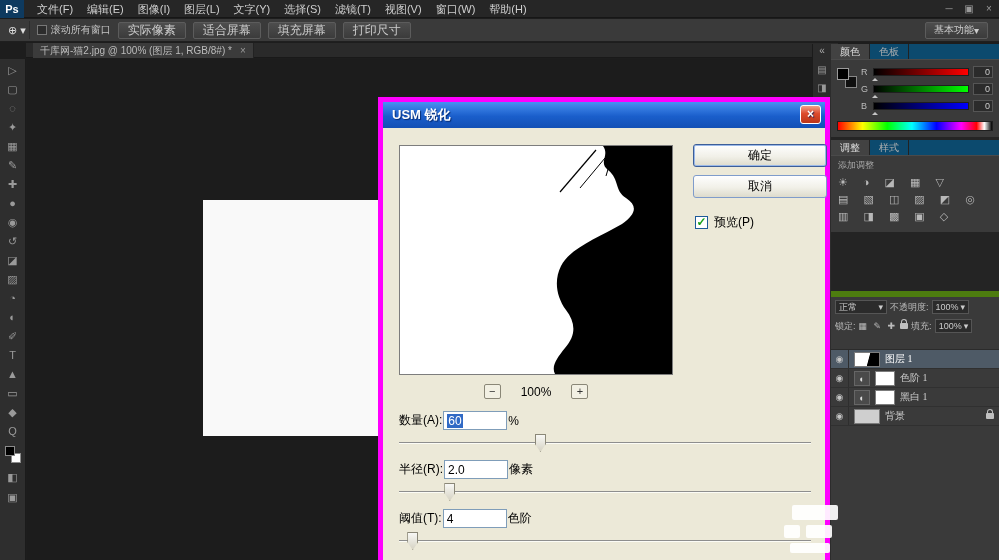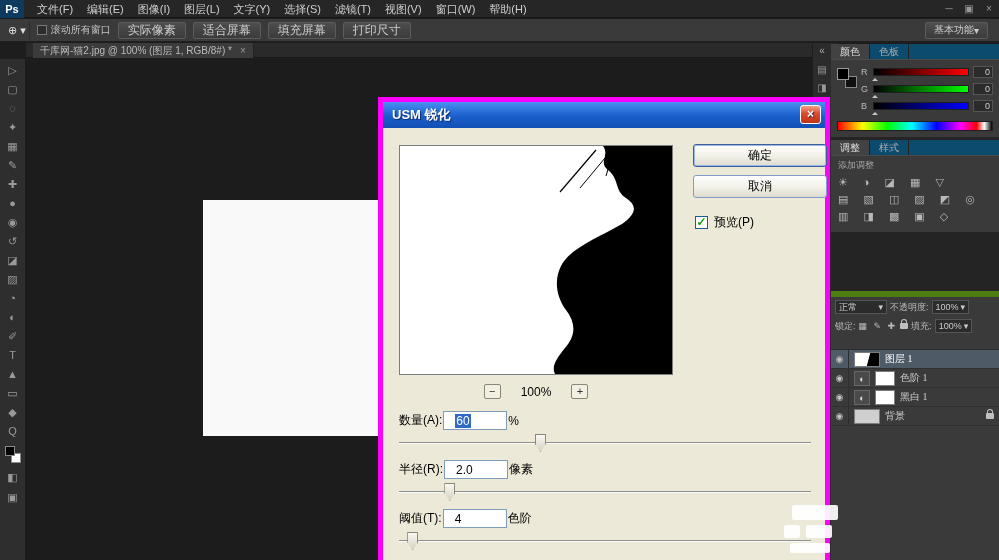--- a/index.html
+++ b/index.html
@@ -91,21 +91,21 @@
   .preview-frame { position:absolute; left:16px; top:17px; width:274px; height:230px; background:#fff; border:1px solid #7d7d7d; overflow:hidden; }
   .zoom-row { position:absolute; left:16px; top:256px; width:274px; display:flex; align-items:center; justify-content:center; gap:20px; color:#000; font-size:12px; }
   .zoom-btn { width:17px; height:15px; background:#f2f0e3; border:1px solid #8a8777; border-radius:2px; text-align:center; line-height:12px; font-size:11px; color:#333; }
   .xp-btn { position:absolute; left:310px; width:134px; height:23px; background:linear-gradient(#fefefe,#f1f0e8 55%,#dddbcc); border:1px solid #7f9ccb; border-radius:3px; color:#000; font-size:12px; text-align:center; line-height:21px; }
   .btn-ok { top:16px; border-color:#3c5e98; box-shadow:inset 0 0 0 1px #9ab8e8; }
   .btn-cancel { top:47px; }
   .preview-check { position:absolute; left:312px; top:86px; display:flex; align-items:center; gap:6px; color:#000; font-size:12px; }
   .check-box { width:13px; height:13px; background:#fff; border:1px solid #1d5a99; color:#16a016; font-size:12px; font-weight:bold; text-align:center; line-height:11px; }
   .field-row { position:absolute; left:16px; display:flex; align-items:center; gap:1px; color:#000; font-size:12px; }
   .f1{top:283px;} .f2{top:332px;} .f3{top:381px;}
-  .field-input { width:64px; height:19px; background:#fff; border:1px solid #7f9db9; font-size:12px; padding:0 11px; display:flex; align-items:center; color:#000; }
+  .field-input { width:64px; height:19px; background:#fff; border:1px solid #7f9db9; font-size:12px; padding:0 3px; display:flex; align-items:center; color:#000; }
   .sel { background:#316ac5; color:#fff; padding:0 1px; }
   .slider { position:absolute; left:16px; width:412px; height:20px; }
   .s1{top:305px;} .s2{top:354px;} .s3{top:403px;}
   .groove { position:absolute; left:0; right:0; top:9px; height:2px; background:#8e8e8e; border-bottom:1px solid #fcfcf6; }
   .thumb { position:absolute; top:1px; width:11px; height:18px; background:linear-gradient(#f8f8f5,#d6d3c4); border:1px solid #8a8777; clip-path:polygon(0 0,100% 0,100% 55%,50% 100%,0 55%); }
   .t1{left:33%;} .t2{left:11%;} .t3{left:2%;}
   
   .watermark { position:absolute; left:782px; top:501px; width:80px; height:55px; z-index:20; pointer-events:none; }
   .wm-block { position:absolute; background:#fff; opacity:.92; border-radius:2px; }
   .wm1 { left:10px; top:4px; width:46px; height:15px; }

